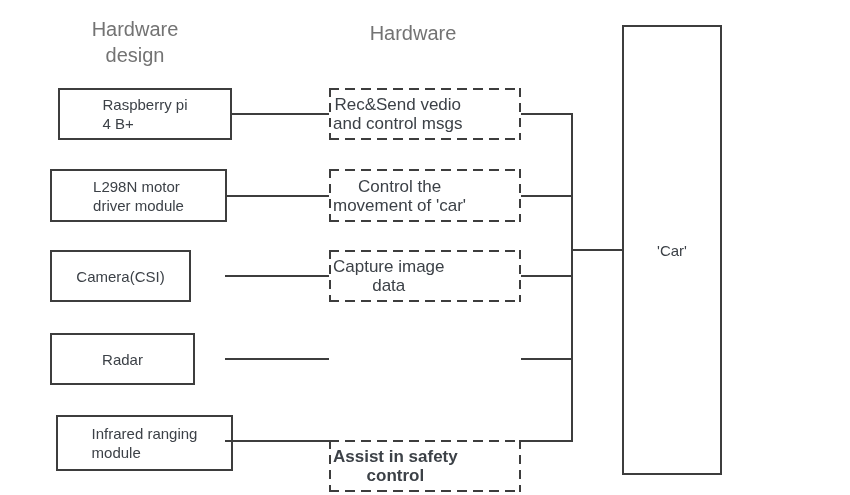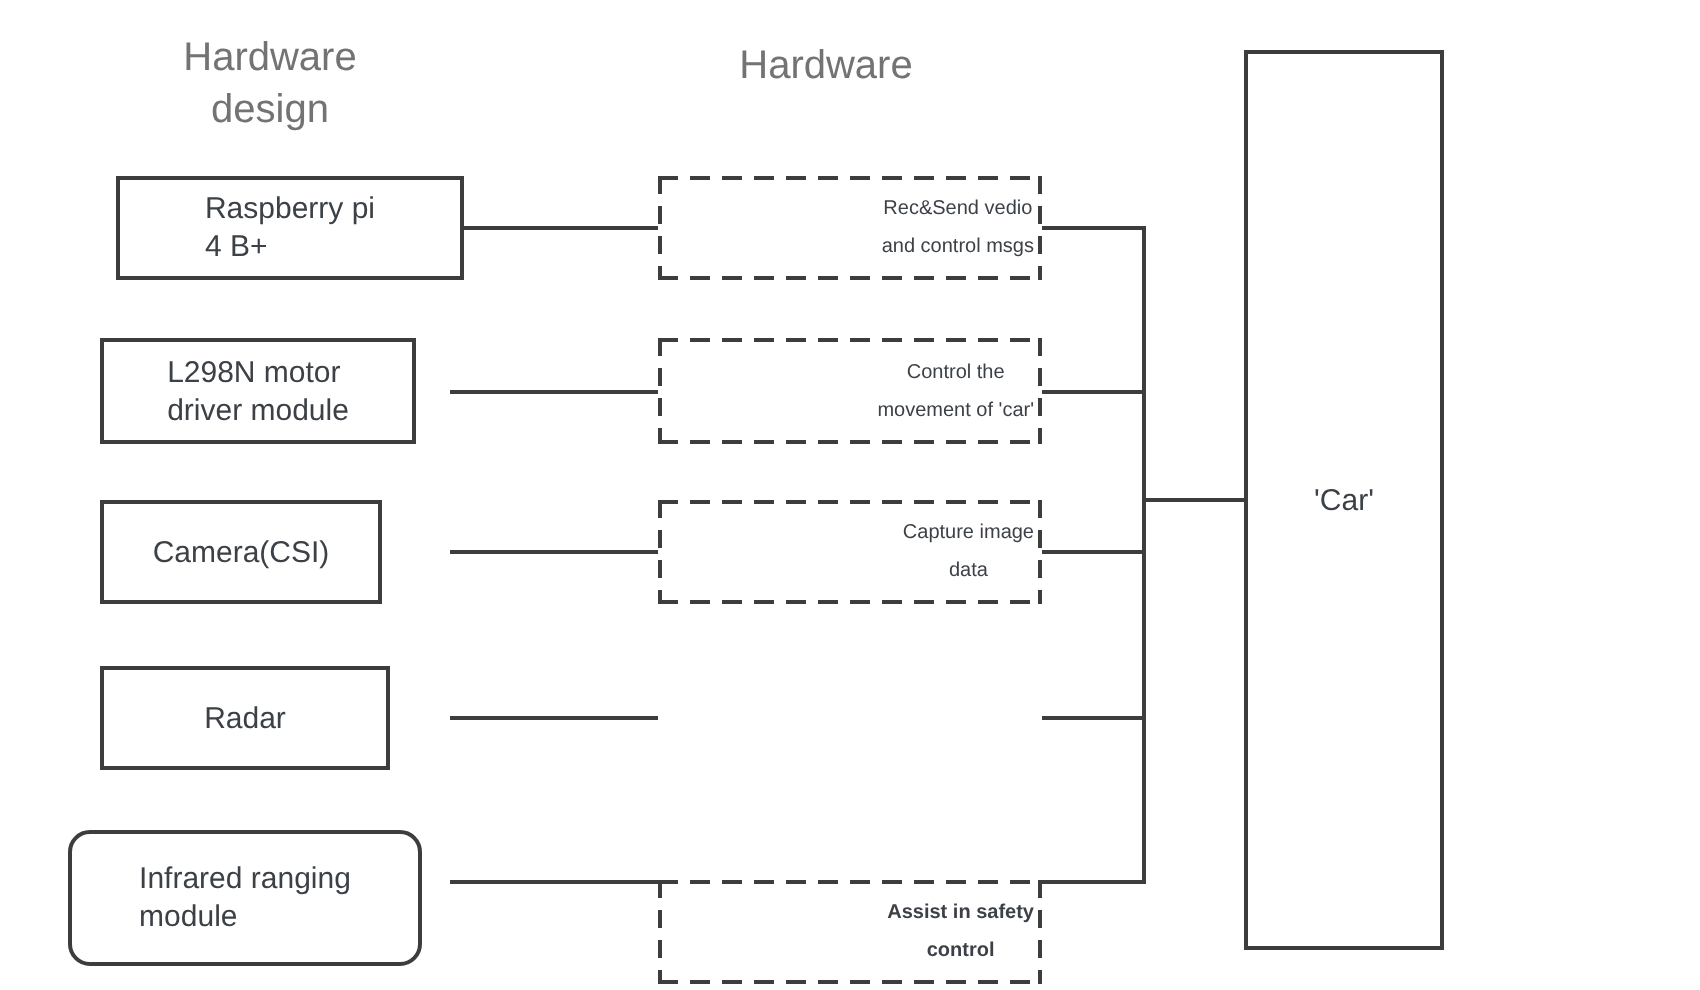--- a/index.html
+++ b/index.html
@@ -43,23 +43,23 @@
     background-image:
       repeating-linear-gradient(90deg,  #3d3d3d 0 10px, transparent 10px 16px),
       repeating-linear-gradient(90deg,  #3d3d3d 0 10px, transparent 10px 16px),
       repeating-linear-gradient(180deg, #3d3d3d 0 9px,  transparent 9px 15px),
       repeating-linear-gradient(180deg, #3d3d3d 0 9px,  transparent 9px 15px);
     background-position: left top, left bottom, left top, right top;
     background-size: 100% 2px, 100% 2px, 2px 100%, 2px 100%;
     background-repeat: no-repeat;
     display: flex;
     align-items: center;
-    justify-content: flex-end;
+    justify-content: flex-start;
     text-align: center;
-    font-size: 10px;
+    font-size: 17px;
     line-height: 19px;
   }
   .box-label {
     white-space: pre-line;
     padding: 0 4px;
   }
   .line {
     position: absolute;
     background: #3d3d3d;
   }
@@ -91,21 +91,21 @@
     <span class="box-label">Raspberry pi
 4 B+</span>
   </div>
   <div class="line" style="left:230px; top:113px; width:99px; height:2px;"></div>
   <div class="dashed-box" style="left:329px; top:88px; width:192px; height:52px;">
     <span class="box-label">Rec&amp;Send vedio
 and control msgs</span>
   </div>
   <div class="line" style="left:521px; top:113px; width:52px; height:2px;"></div>
 
-  <div class="solid-box" style="left:50px; top:169px; width:158px; height:53px;">
+  <div class="solid-box" style="left:50px; top:169px; width:177px; height:53px;">
     <span class="box-label">L298N motor
 driver module</span>
   </div>
   <div class="line" style="left:225px; top:195px; width:104px; height:2px;"></div>
   <div class="dashed-box" style="left:329px; top:169px; width:192px; height:53px;">
     <span class="box-label">Control the
 movement of 'car'</span>
   </div>
   <div class="line" style="left:521px; top:195px; width:52px; height:2px;"></div>
 
@@ -118,21 +118,21 @@
 data</span>
   </div>
   <div class="line" style="left:521px; top:275px; width:52px; height:2px;"></div>
 
   <div class="solid-box" style="left:50px; top:333px; width:145px; height:52px;">
     <span class="box-label">Radar</span>
   </div>
   <div class="line" style="left:225px; top:358px; width:104px; height:2px;"></div>
   <div class="line" style="left:521px; top:358px; width:52px; height:2px;"></div>
 
-  <div class="solid-box" style="left:34px; top:415px; width:177px; height:68px;border-radius:11px;">
+  <div class="solid-box" style="left:56px; top:415px; width:177px; height:56px;">
     <span class="box-label">Infrared ranging
 module</span>
   </div>
   <div class="line" style="left:225px; top:440px; width:104px; height:2px;"></div>
   <div class="dashed-box" style="left:329px; top:440px; width:192px; height:52px;font-weight:bold;">
     <span class="box-label">Assist in safety
 control</span>
   </div>
   <div class="line" style="left:521px; top:440px; width:52px; height:2px;"></div>
 

